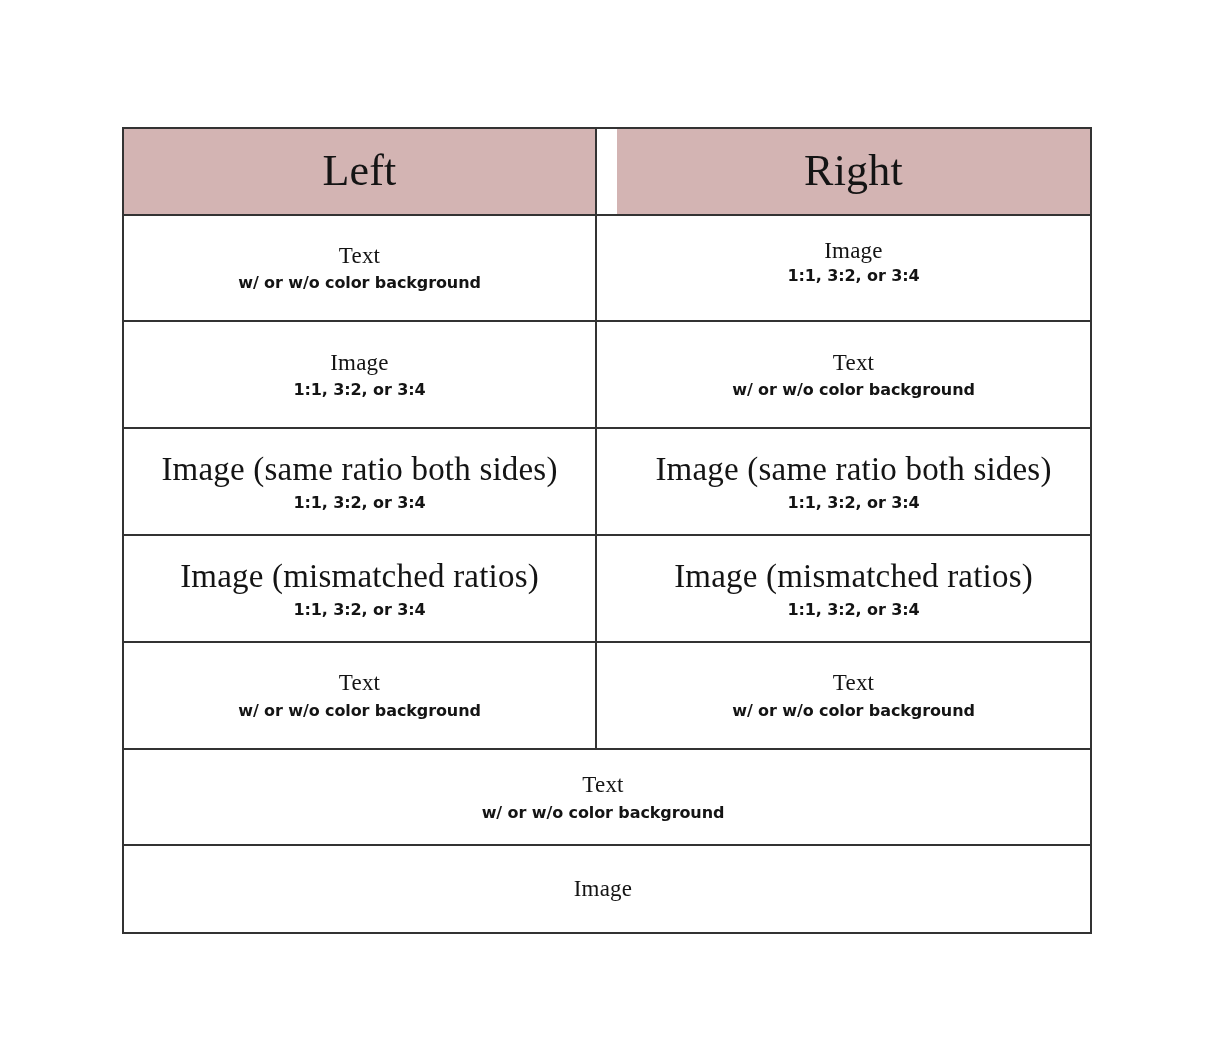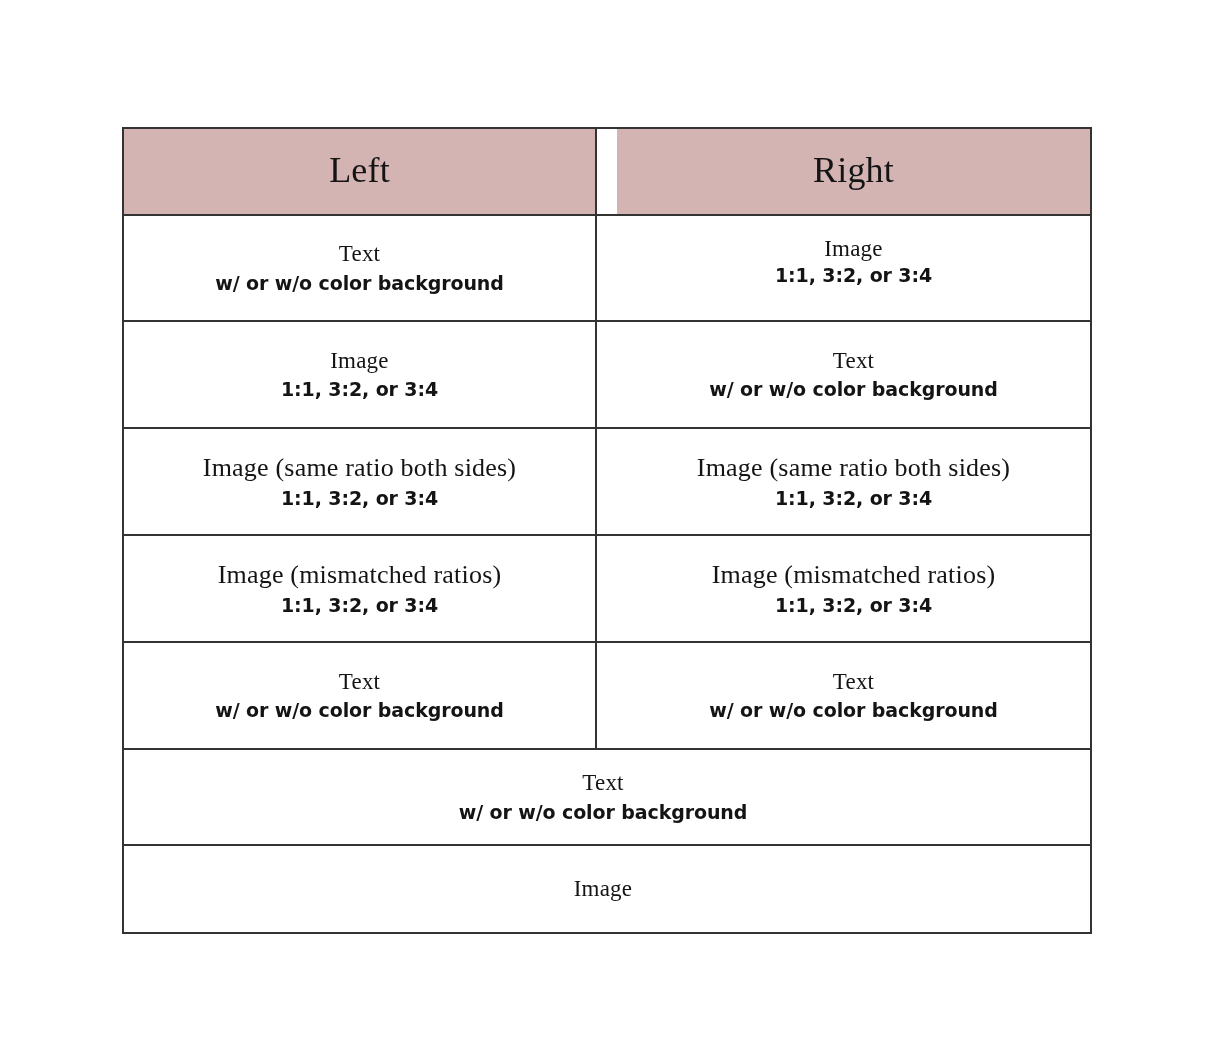--- a/index.html
+++ b/index.html
@@ -75,32 +75,32 @@
   .cell-title {
     font-family: "Liberation Serif", serif;
     font-weight: 400;
     font-size: 23px;
     line-height: 1.12;
     color: #141414;
     letter-spacing: 0.2px;
     white-space: nowrap;
   }
   .cell-title.header-title {
-    font-size: 36px;
+    font-size: 44px;
     line-height: 1.1;
     text-align: right;
   }
   .cell-title.tight {
-    font-size: 26px;
+    font-size: 33px;
   }
 
   .cell-subtitle {
     font-family: "DejaVu Sans", sans-serif;
     font-weight: 700;
-    font-size: 19px;
+    font-size: 16px;
     line-height: 1.25;
     color: #141414;
     letter-spacing: -0.1px;
     margin-top: 5px;
     white-space: nowrap;
   }
 
   
   .cell.snug { justify-content: center; padding-bottom: 12px; }
   .cell.snug .cell-subtitle { margin-top: 2px; }

